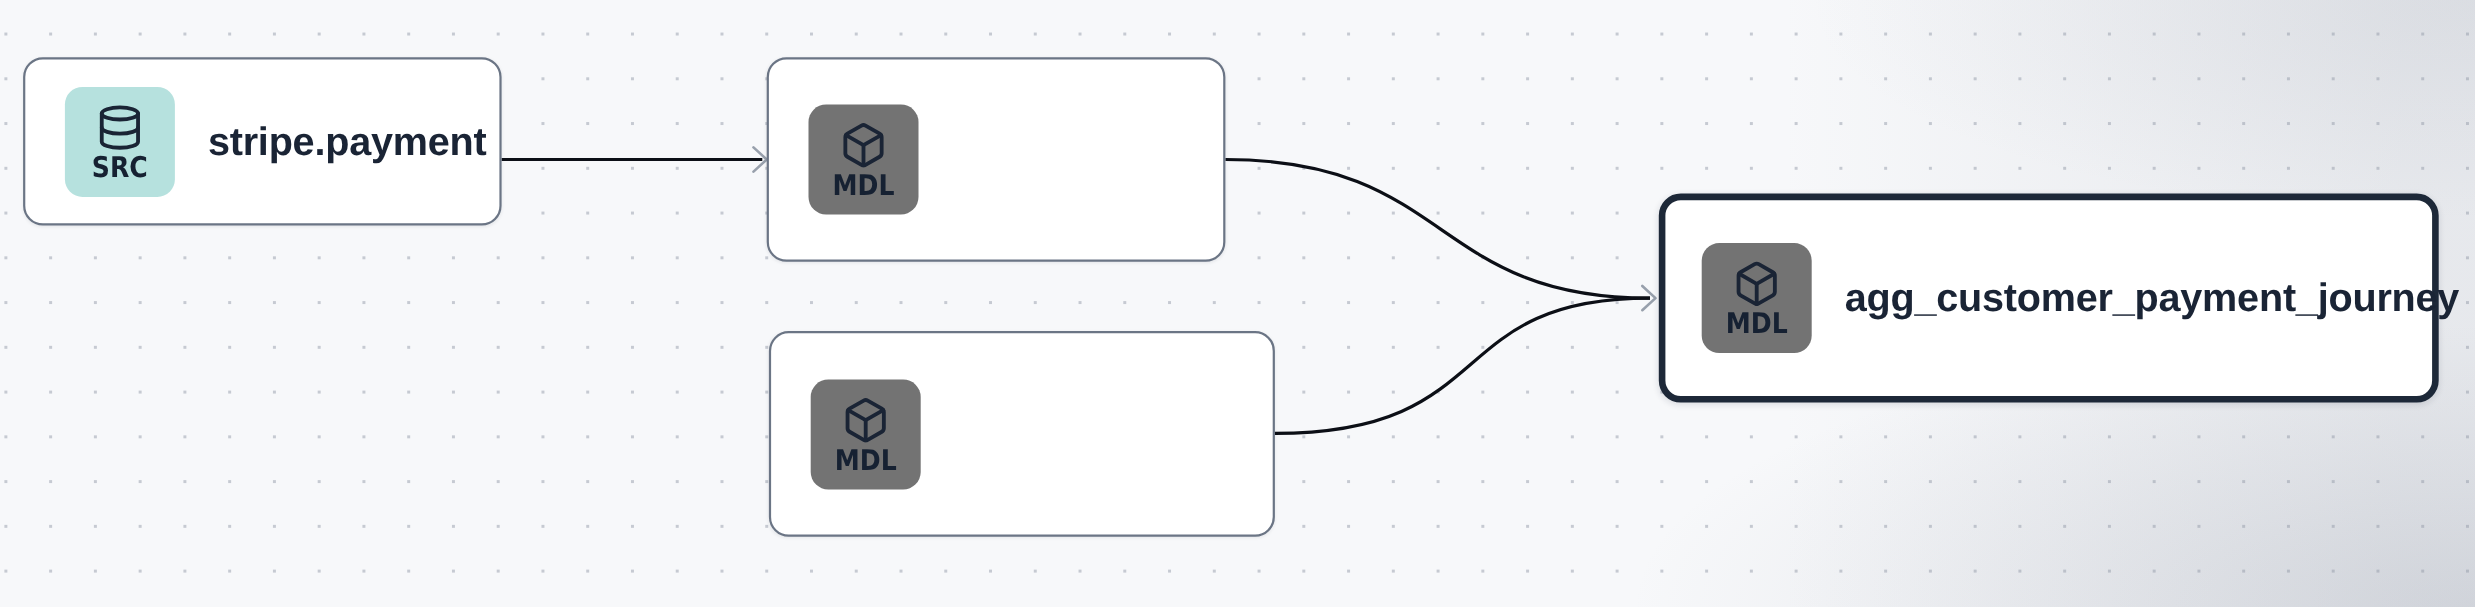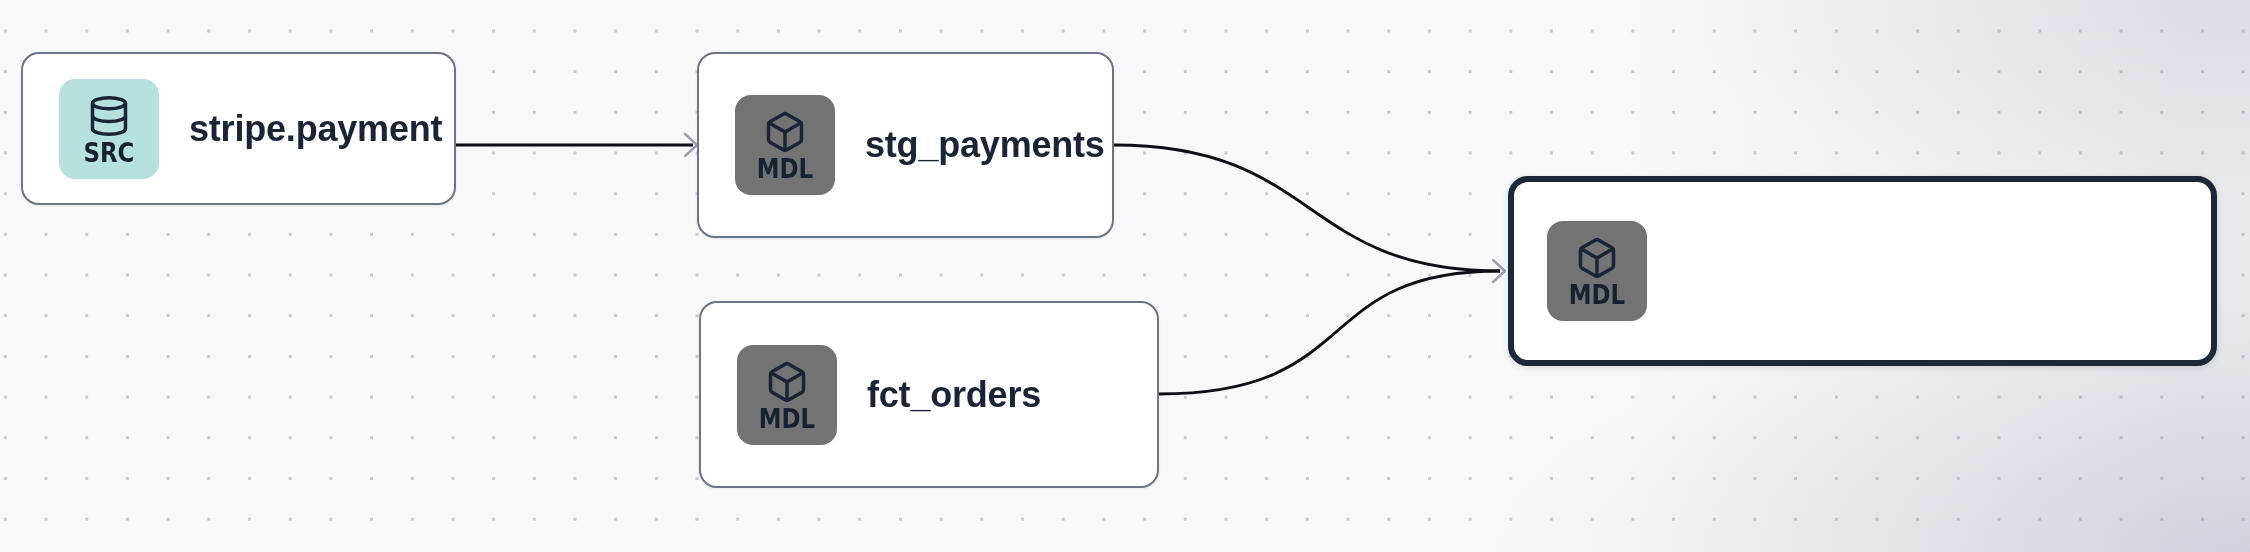--- a/index.html
+++ b/index.html
@@ -176,47 +176,46 @@
     <div class="badge badge-mdl">
       <span class="badge-icon">
         <svg viewBox="0 0 24 24">
           <path d="M21 8a2 2 0 0 0-1-1.73l-7-4a2 2 0 0 0-2 0l-7 4A2 2 0 0 0 3 8v8a2 2 0 0 0 1 1.73l7 4a2 2 0 0 0 2 0l7-4A2 2 0 0 0 21 16Z"></path>
           <path d="m3.3 7 8.7 5 8.7-5"></path>
           <path d="M12 22V12"></path>
         </svg>
       </span>
       <span class="badge-label">MDL</span>
     </div>
-    <div class="node-body">
-      <div class="node-title">stg_payments</div>
-    </div>
   </div>
 
   <div class="node" style="left:699px; top:301px; width:460px; height:187px;">
     <div class="badge badge-mdl">
       <span class="badge-icon">
         <svg viewBox="0 0 24 24">
           <path d="M21 8a2 2 0 0 0-1-1.73l-7-4a2 2 0 0 0-2 0l-7 4A2 2 0 0 0 3 8v8a2 2 0 0 0 1 1.73l7 4a2 2 0 0 0 2 0l7-4A2 2 0 0 0 21 16Z"></path>
           <path d="m3.3 7 8.7 5 8.7-5"></path>
           <path d="M12 22V12"></path>
         </svg>
       </span>
       <span class="badge-label">MDL</span>
     </div>
     <div class="node-body">
-      <div class="node-title">fct_orders</div>
     </div>
   </div>
 
   <div class="node selected" style="left:1508px; top:176px; width:709px; height:190px;">
     <div class="badge badge-mdl">
       <span class="badge-icon">
         <svg viewBox="0 0 24 24">
           <path d="M21 8a2 2 0 0 0-1-1.73l-7-4a2 2 0 0 0-2 0l-7 4A2 2 0 0 0 3 8v8a2 2 0 0 0 1 1.73l7 4a2 2 0 0 0 2 0l7-4A2 2 0 0 0 21 16Z"></path>
           <path d="m3.3 7 8.7 5 8.7-5"></path>
           <path d="M12 22V12"></path>
         </svg>
       </span>
       <span class="badge-label">MDL</span>
     </div>
+    <div class="node-body">
+      <div class="node-title">agg_customer_payment_journey</div>
+    </div>
   </div>
 
 </div>
 
 </body></html>

